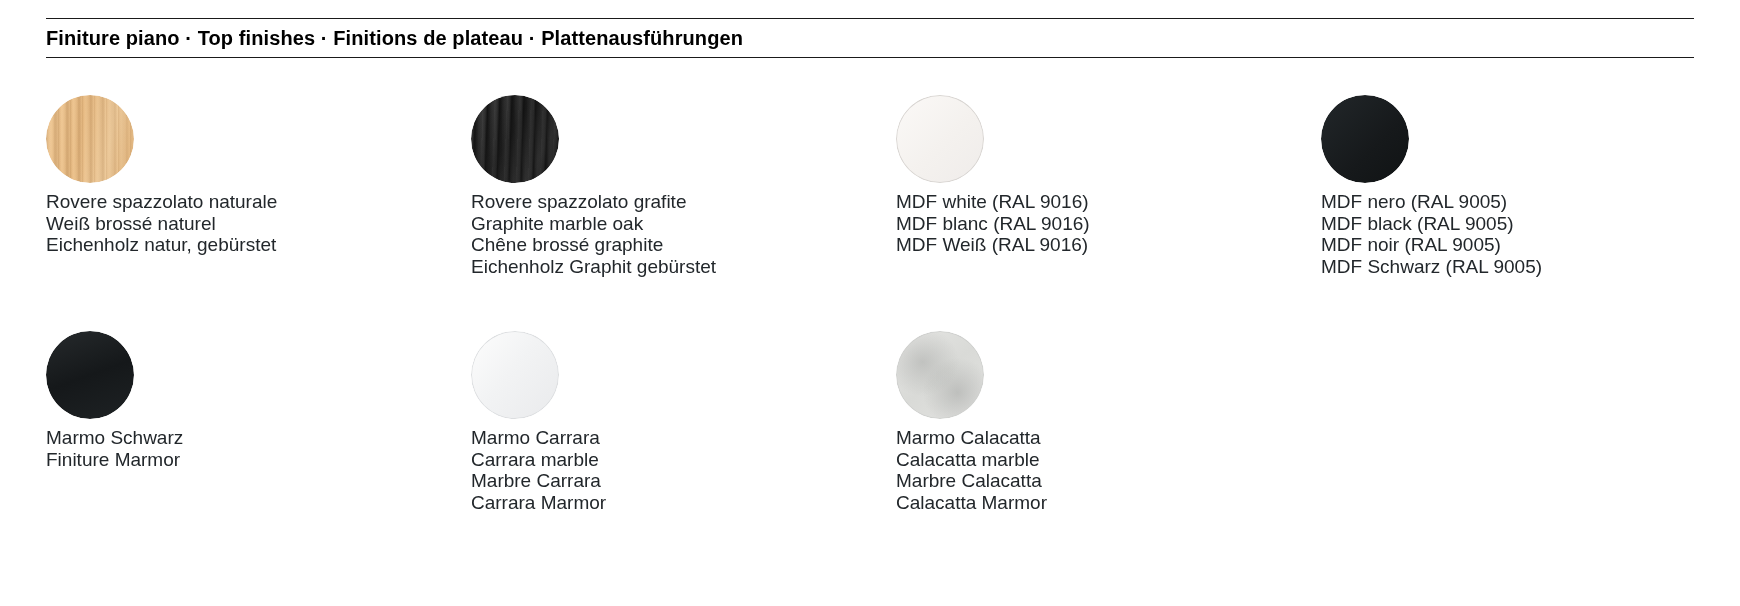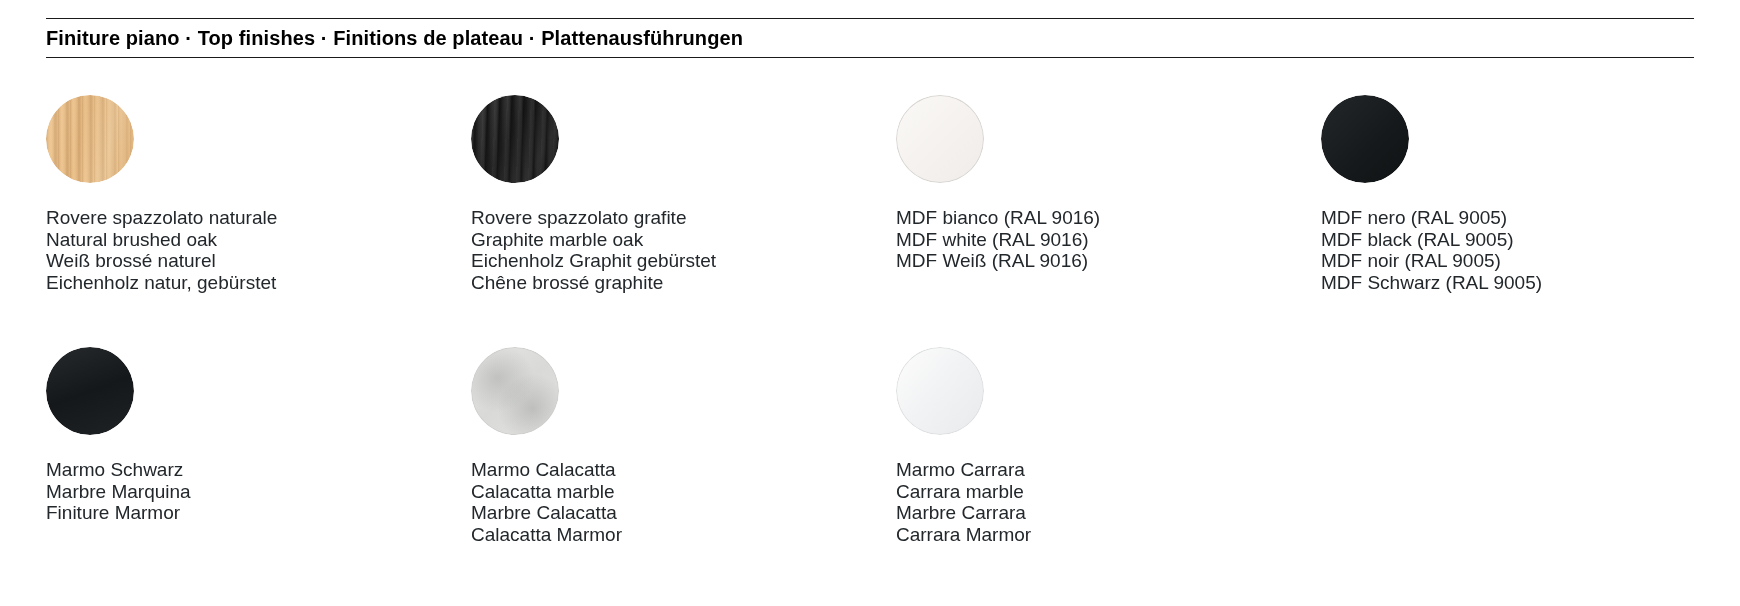--- a/index.html
+++ b/index.html
@@ -61,21 +61,21 @@
     border-radius: 50%;
     overflow: hidden;
     position: relative;
   }
   .swatch-inner {
     position: absolute;
     inset: 0;
     border-radius: 50%;
   }
   .labels {
-    margin-top: 24px;
+    margin-top: 8px;
     font-size: 19px;
     line-height: 21.5px;
     color: #22272b;
     white-space: nowrap;
   }
   .labels div { padding: 0; }
 
   
   .oak-natural {
     background:
@@ -151,45 +151,44 @@
   <div class="grid">
 
     <div class="row row-1">
 
       <div class="cell">
         <div class="swatch">
           <div class="swatch-inner oak-natural"></div>
         </div>
         <div class="labels">
           <div>Rovere spazzolato naturale</div>
-          <div>Natural brushed oak</div>
           <div>Weiß brossé naturel</div>
           <div>Eichenholz natur, gebürstet</div>
         </div>
       </div>
 
       <div class="cell">
         <div class="swatch">
           <div class="swatch-inner oak-graphite"></div>
         </div>
         <div class="labels">
           <div>Rovere spazzolato grafite</div>
           <div>Graphite marble oak</div>
+          <div>Chêne brossé graphite</div>
           <div>Eichenholz Graphit gebürstet</div>
-          <div>Chêne brossé graphite</div>
         </div>
       </div>
 
       <div class="cell">
         <div class="swatch">
           <div class="swatch-inner mdf-white"></div>
         </div>
         <div class="labels">
-          <div>MDF bianco (RAL 9016)</div>
           <div>MDF white (RAL 9016)</div>
+          <div>MDF blanc (RAL 9016)</div>
           <div>MDF Weiß (RAL 9016)</div>
         </div>
       </div>
 
       <div class="cell">
         <div class="swatch">
           <div class="swatch-inner mdf-black"></div>
         </div>
         <div class="labels">
           <div>MDF nero (RAL 9005)</div>
@@ -202,48 +201,47 @@
     </div>
 
     <div class="row row-2">
 
       <div class="cell">
         <div class="swatch">
           <div class="swatch-inner marquina"></div>
         </div>
         <div class="labels">
           <div>Marmo Schwarz</div>
-          <div>Marbre Marquina</div>
           <div>Finiture Marmor</div>
+        </div>
+      </div>
+
+      <div class="cell">
+        <div class="swatch">
+          <div class="swatch-inner carrara"></div>
+        </div>
+        <div class="labels">
+          <div>Marmo Carrara</div>
+          <div>Carrara marble</div>
+          <div>Marbre Carrara</div>
+          <div>Carrara Marmor</div>
         </div>
       </div>
 
       <div class="cell">
         <div class="swatch">
           <div class="swatch-inner calacatta"></div>
         </div>
         <div class="labels">
           <div>Marmo Calacatta</div>
           <div>Calacatta marble</div>
           <div>Marbre Calacatta</div>
           <div>Calacatta Marmor</div>
         </div>
       </div>
 
-      <div class="cell">
-        <div class="swatch">
-          <div class="swatch-inner carrara"></div>
-        </div>
-        <div class="labels">
-          <div>Marmo Carrara</div>
-          <div>Carrara marble</div>
-          <div>Marbre Carrara</div>
-          <div>Carrara Marmor</div>
-        </div>
-      </div>
-
       <div class="cell"></div>
 
     </div>
 
   </div>
 
 </div>
 
 </body></html>

